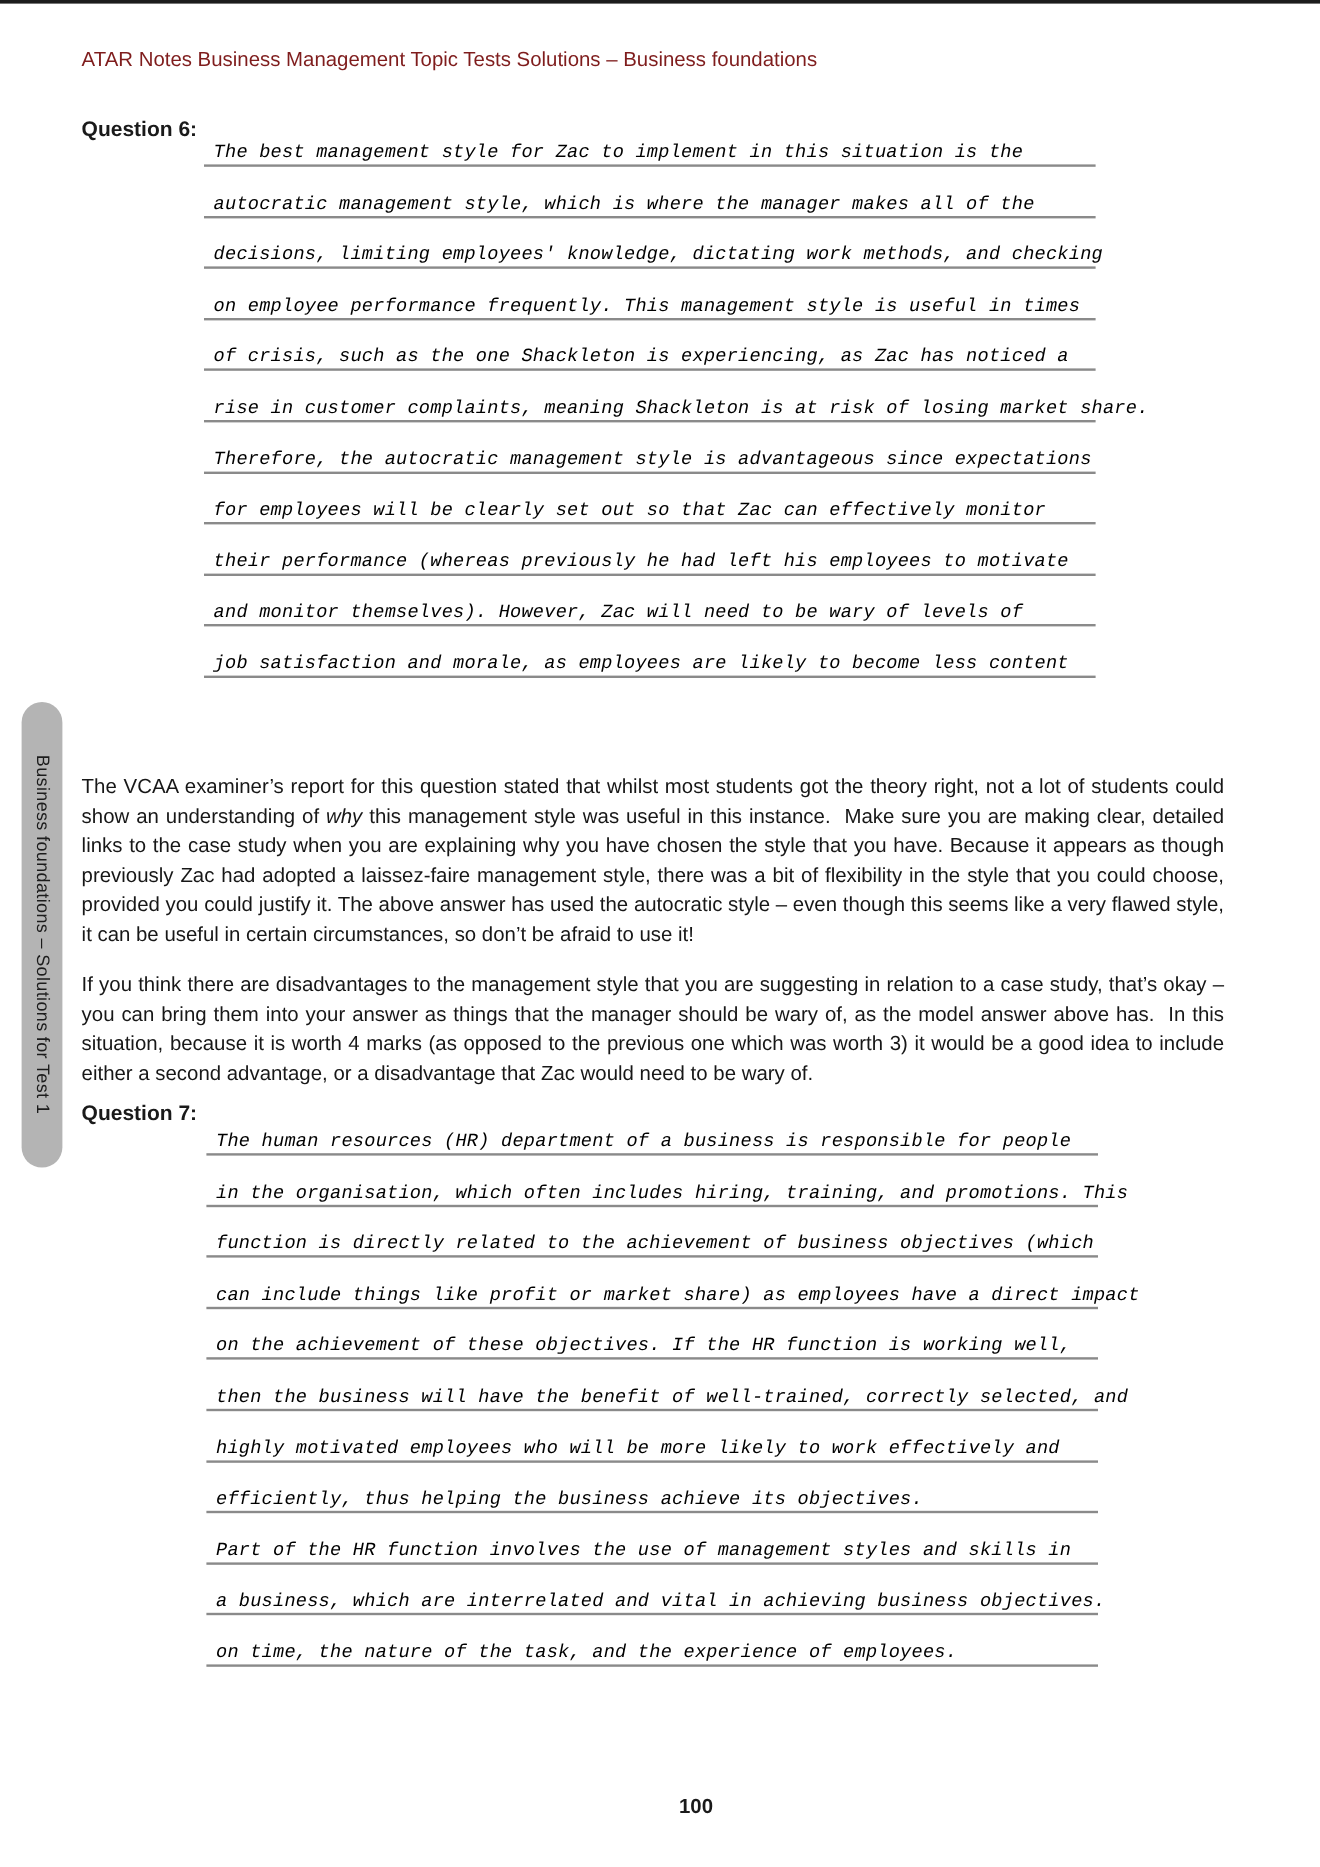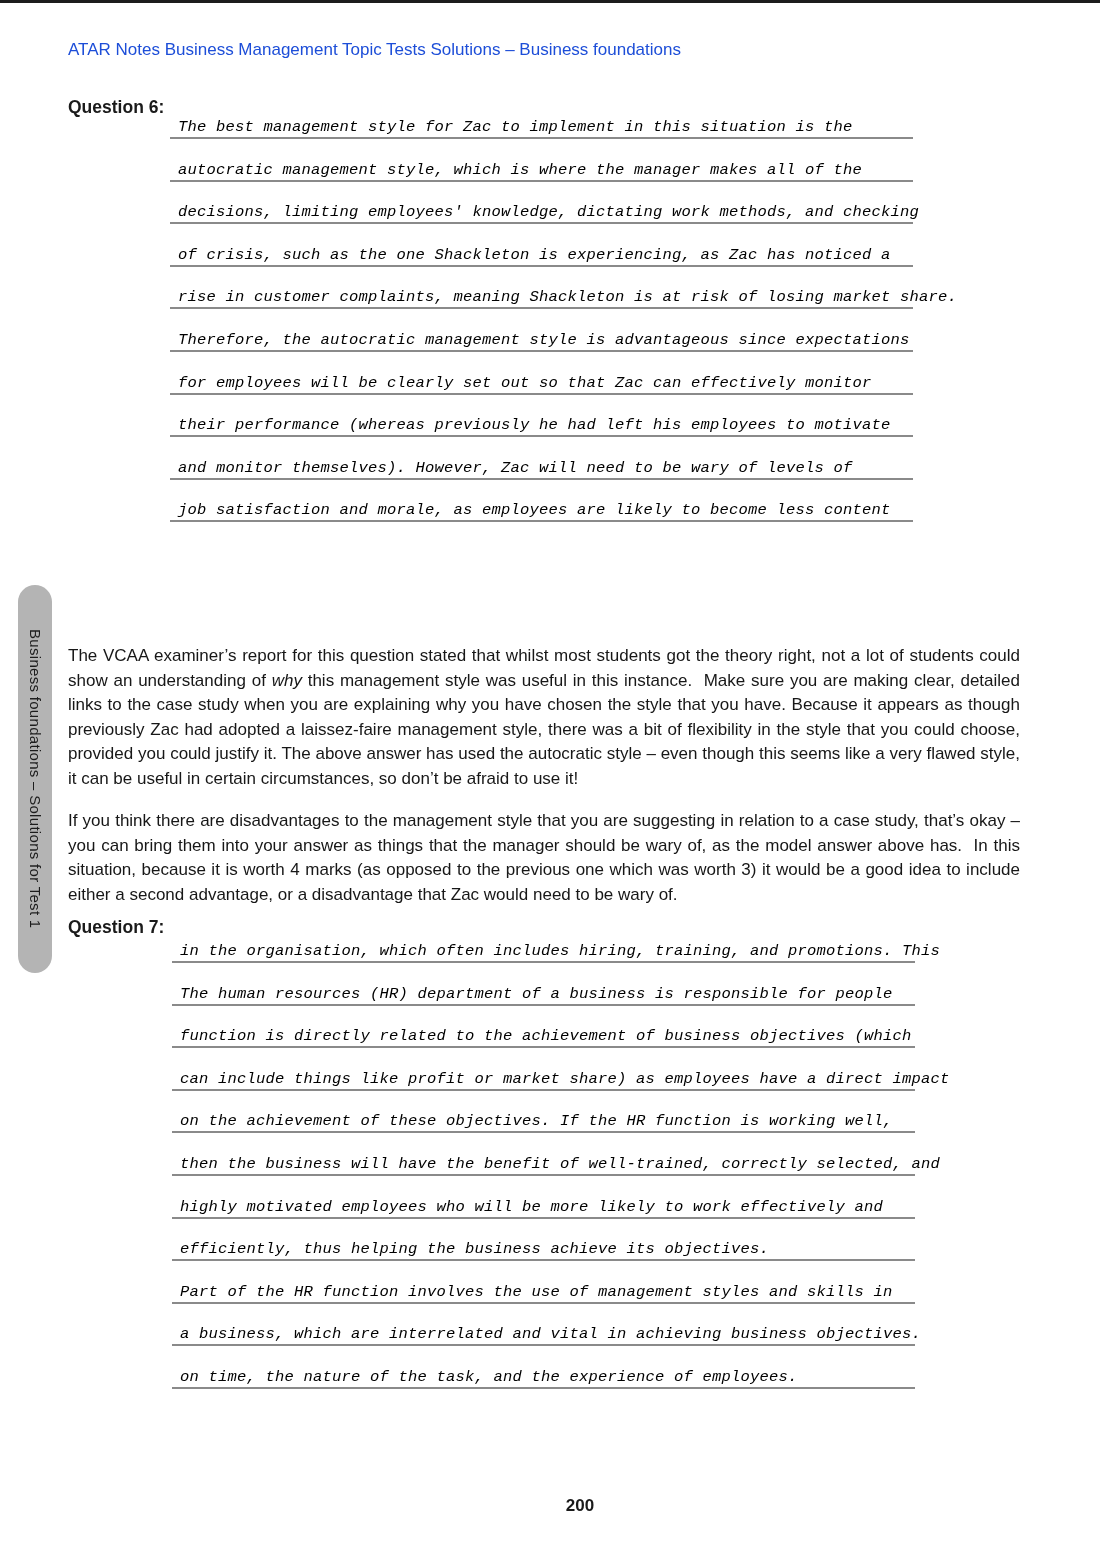--- a/index.html
+++ b/index.html
@@ -11,21 +11,21 @@
     font-family: "Liberation Sans", sans-serif;
     color: #1a1a1a;
     overflow: hidden;
   }
   .scan-edge {
     position: absolute; top: 0; left: 0; width: 1100px; height: 3px;
     background: #1c1c1c;
   }
   .header-title {
     position: absolute; left: 68px; top: 40px;
-    font-size: 17px; color: #1d4ed8; white-space: nowrap;
+    font-size: 17px; color: #7f1d1d; white-space: nowrap;
   }
   .q-label {
     position: absolute; left: 68px;
     font-size: 17.5px; font-weight: bold; white-space: nowrap;
   }
   #q6-label { top: 97px; }
   #q7-label { top: 917px; text-align: right; }
 
   .answer-block { position: absolute; width: 743px; }
   #q6-block { left: 170px; top: 96.4px; }
@@ -93,20 +93,23 @@
     <div class="hw-line">
         <span class="hw">The best management style for Zac to implement in this situation is the</span>
       </div>
     <div class="hw-line">
         <span class="hw">autocratic management style, which is where the manager makes all of the</span>
       </div>
     <div class="hw-line">
         <span class="hw">decisions, limiting employees' knowledge, dictating work methods, and checking</span>
       </div>
     <div class="hw-line">
+        <span class="hw">on employee performance frequently. This management style is useful in times</span>
+      </div>
+    <div class="hw-line">
         <span class="hw">of crisis, such as the one Shackleton is experiencing, as Zac has noticed a</span>
       </div>
     <div class="hw-line">
         <span class="hw">rise in customer complaints, meaning Shackleton is at risk of losing market share.</span>
       </div>
     <div class="hw-line">
         <span class="hw">Therefore, the autocratic management style is advantageous since expectations</span>
       </div>
     <div class="hw-line">
         <span class="hw">for employees will be clearly set out so that Zac can effectively monitor</span>
@@ -123,24 +126,24 @@
   </div>
 
   <p class="commentary" id="commentary-p1"><span>The VCAA examiner’s report for this question stated that whilst most students got the theory right, not a lot of students could show an understanding of </span><span class="it">why</span><span> this management style was useful in this instance.&nbsp; Make sure you are making clear, detailed links to the case study when you are explaining why you have chosen the style that you have. Because it appears as though previously Zac had adopted a laissez-faire management style, there was a bit of flexibility in the style that you could choose, provided you could justify it. The above answer has used the autocratic style – even though this seems like a very flawed style, it can be useful in certain circumstances, so don’t be afraid to use it!</span></p>
 
   <p class="commentary" id="commentary-p2">If you think there are disadvantages to the management style that you are suggesting in relation to a case study, that’s okay – you can bring them into your answer as things that the manager should be wary of, as the model answer above has.&nbsp; In this situation, because it is worth 4 marks (as opposed to the previous one which was worth 3) it would be a good idea to include either a second advantage, or a disadvantage that Zac would need to be wary of.</p>
 
   <div class="q-label" id="q7-label">Question 7:</div>
 
   <div class="answer-block" id="q7-block">
     <div class="hw-line">
-        <span class="hw">in the organisation, which often includes hiring, training, and promotions. This</span>
+        <span class="hw">The human resources (HR) department of a business is responsible for people</span>
       </div>
     <div class="hw-line">
-        <span class="hw">The human resources (HR) department of a business is responsible for people</span>
+        <span class="hw">in the organisation, which often includes hiring, training, and promotions. This</span>
       </div>
     <div class="hw-line">
         <span class="hw">function is directly related to the achievement of business objectives (which</span>
       </div>
     <div class="hw-line">
         <span class="hw">can include things like profit or market share) as employees have a direct impact</span>
       </div>
     <div class="hw-line">
         <span class="hw">on the achievement of these objectives. If the HR function is working well,</span>
       </div>
@@ -162,16 +165,16 @@
     <div class="hw-line">
         <span class="hw">on time, the nature of the task, and the experience of employees.</span>
       </div>
   </div>
 
   <div class="sidebar-tab">
     <div class="sidebar-tab-label">Business foundations – Solutions for Test 1</div>
   </div>
 
   <div class="footer">
-    <div class="page-num">200</div>
+    <div class="page-num">100</div>
   </div>
 
 </div>
 
 </body></html>

